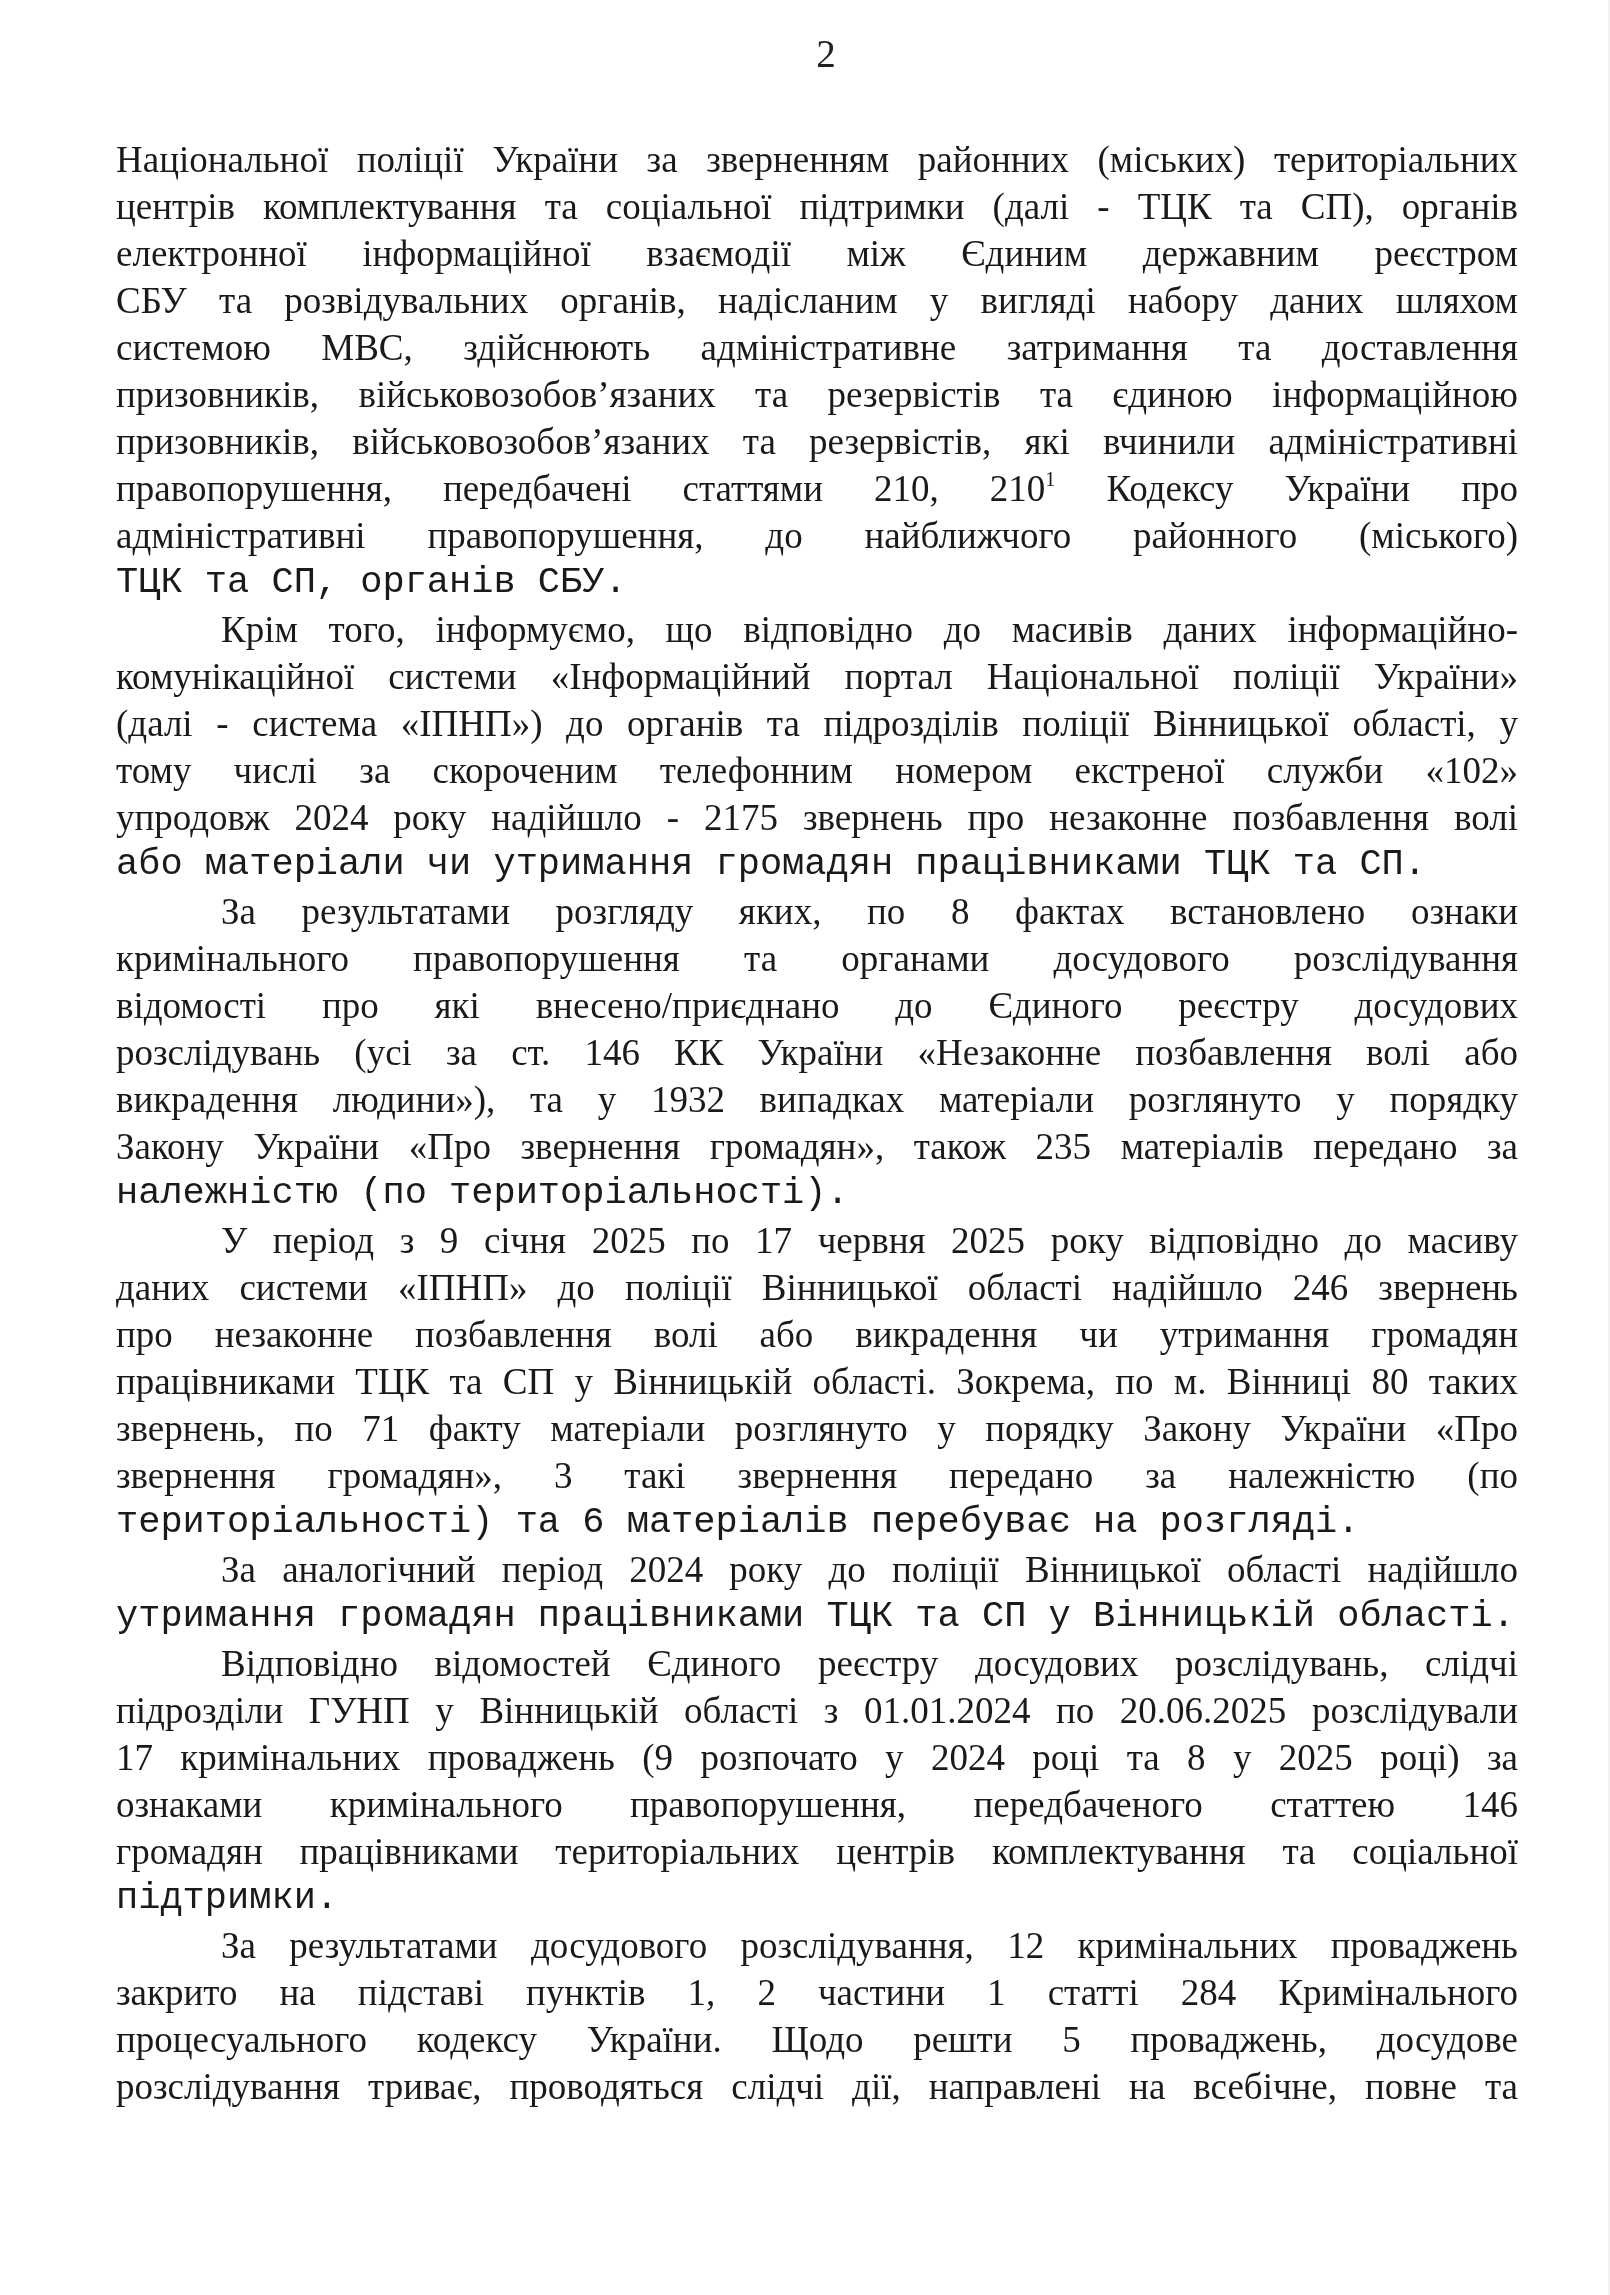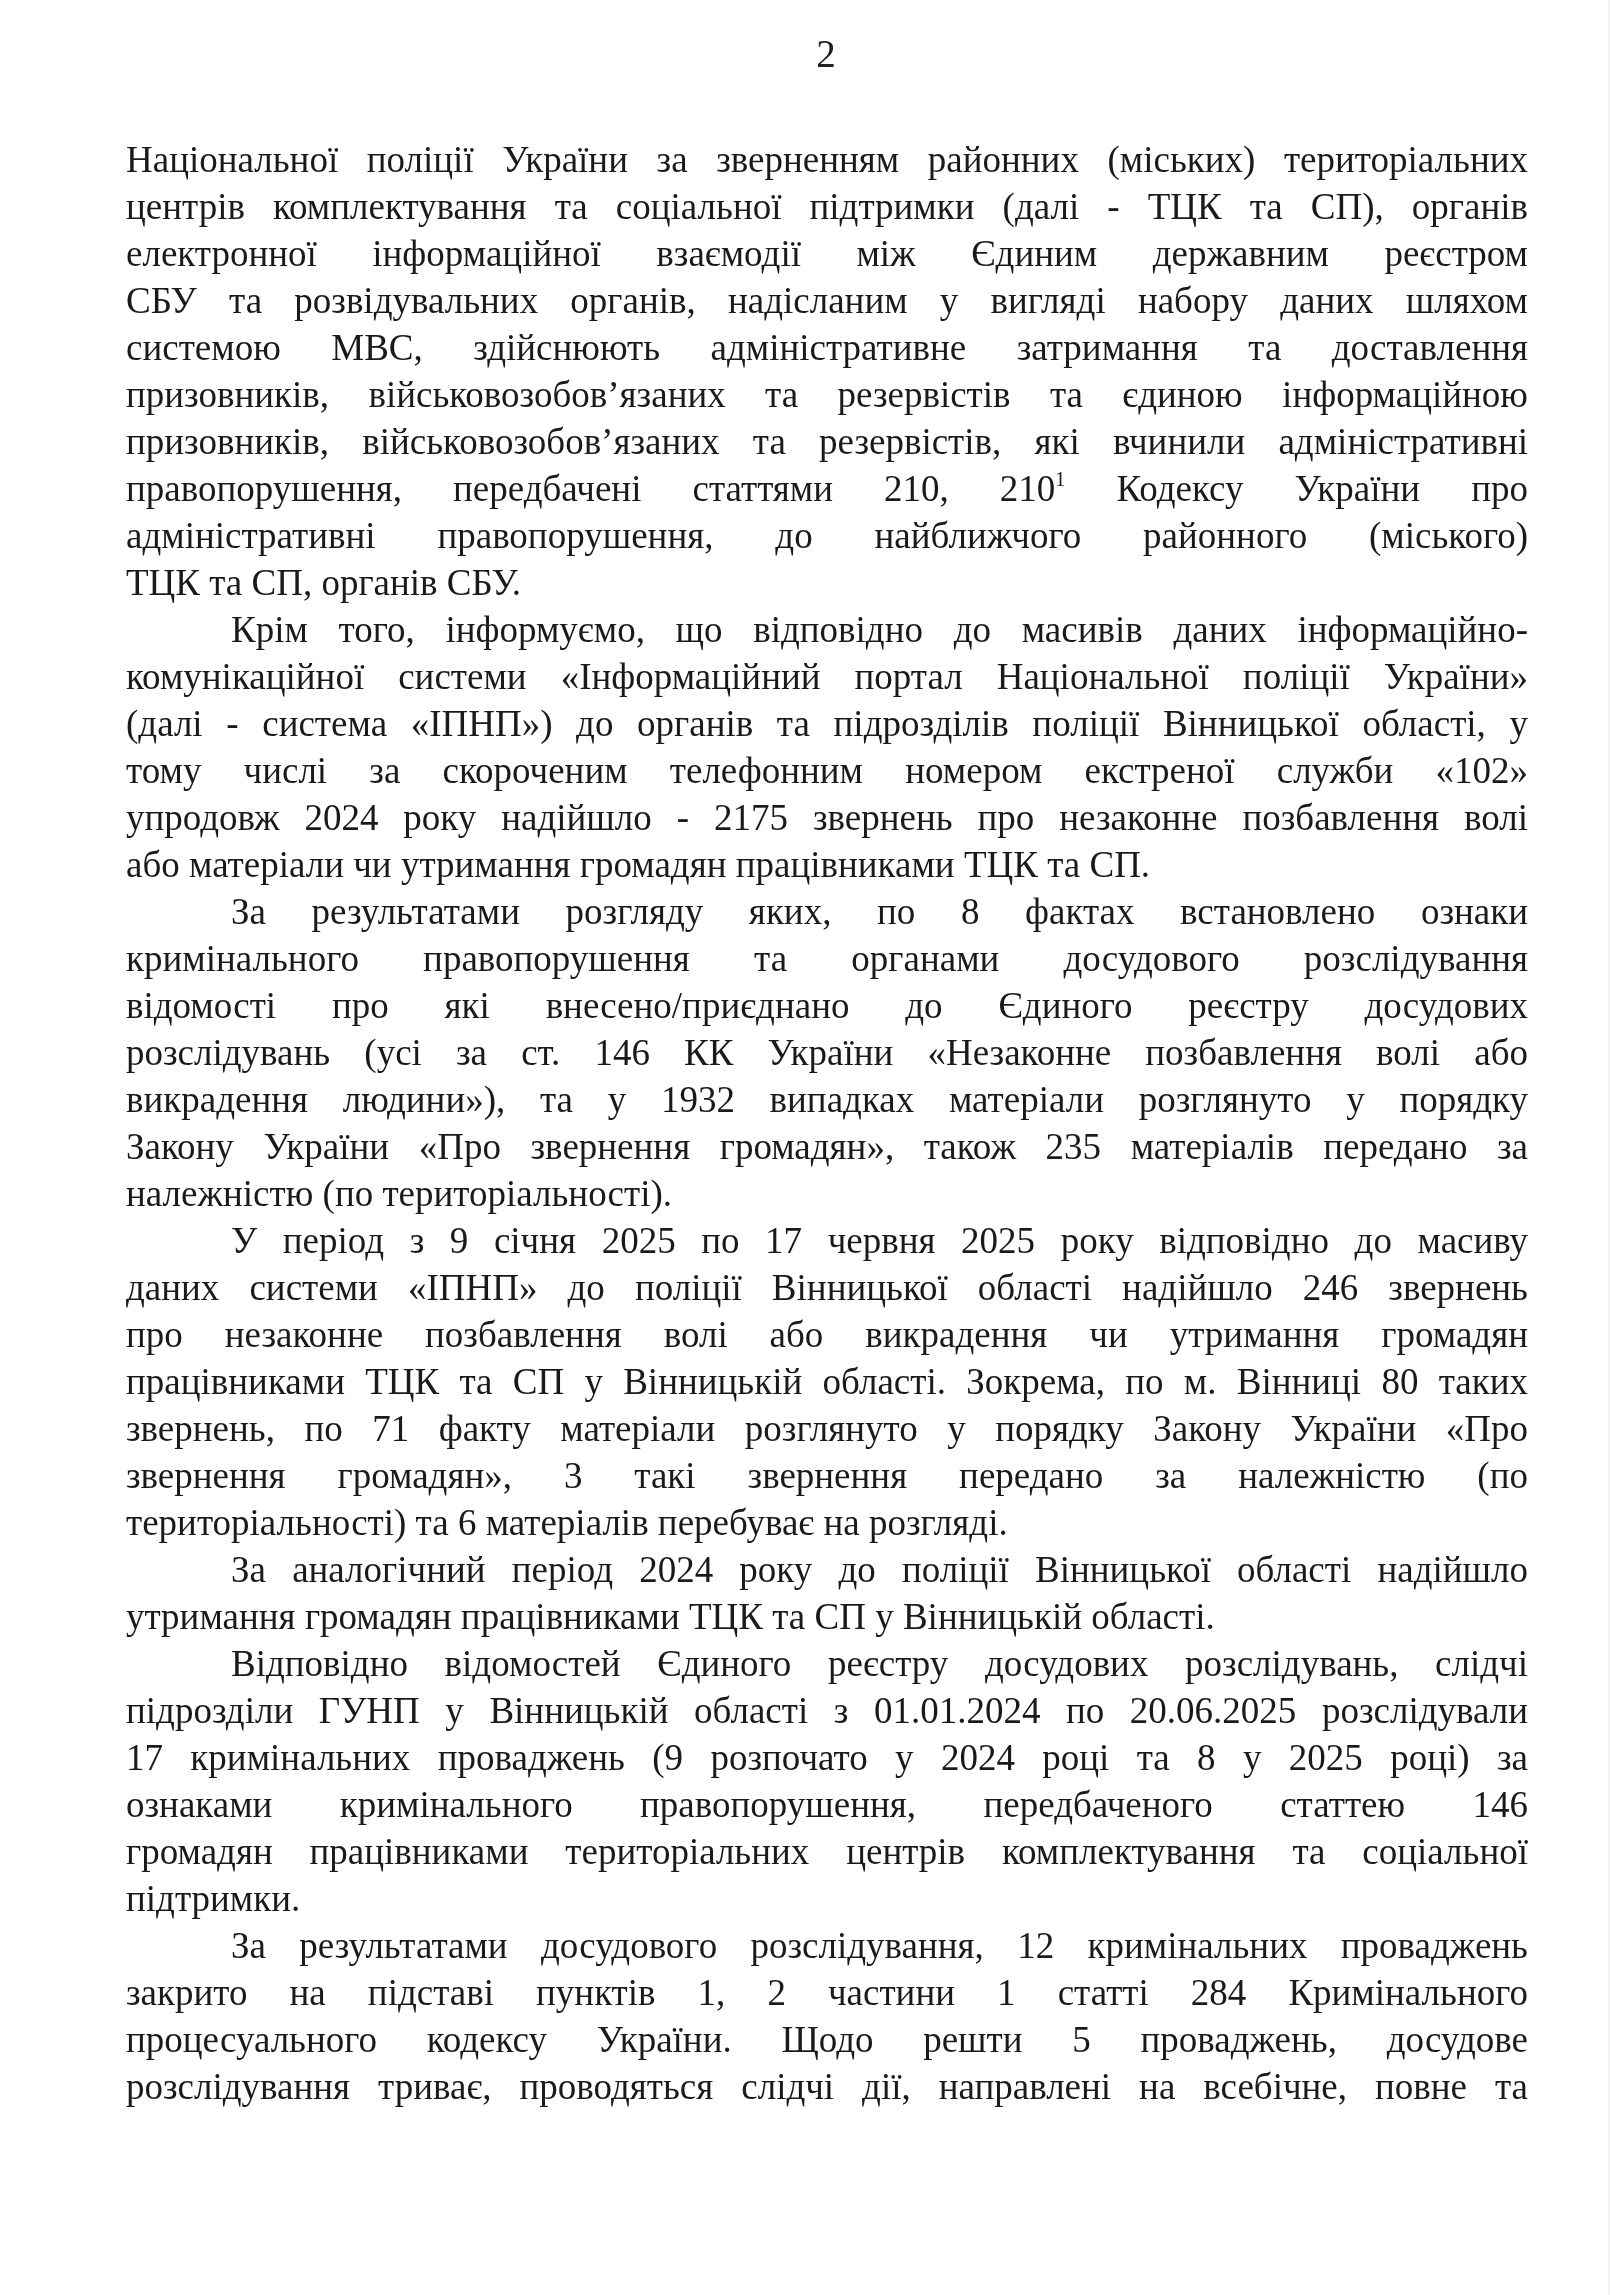--- a/index.html
+++ b/index.html
@@ -36,37 +36,38 @@
       top: 30px;
       left: 0;
       width: 1652px;
       text-align: center;
       font-size: 39px;
       line-height: 47px;
       color: #222;
     }
     .body-text {
       position: absolute;
-      left: 126px;
+      left: 116px;
       top: 136px;
       width: 1402px;
       font-size: 37px;
       line-height: 47px;
     }
     .line {
       display: block;
       height: 47px;
       white-space: nowrap;
       text-align: justify;
       text-align-last: justify;
       overflow: visible;
     }
     .line.last {
       text-align: left;
       text-align-last: left;
+      font-family: Liberation Mono, monospace;
     }
     .line.indent {
       padding-left: 105px;
     }
     sup {
       font-size: 20px;
       line-height: 0;
       vertical-align: 15px;
     }
     .para {

